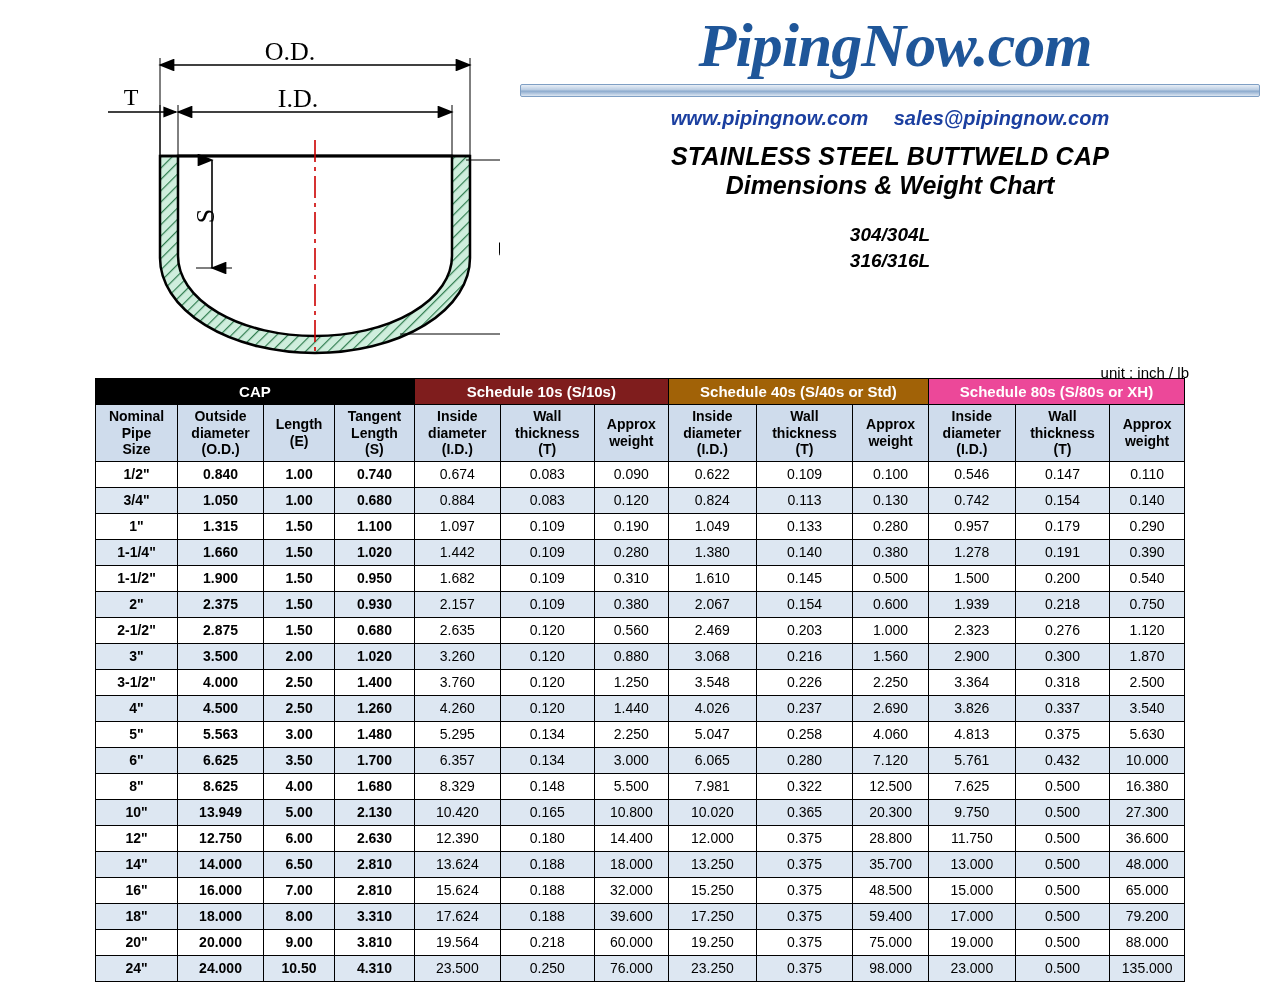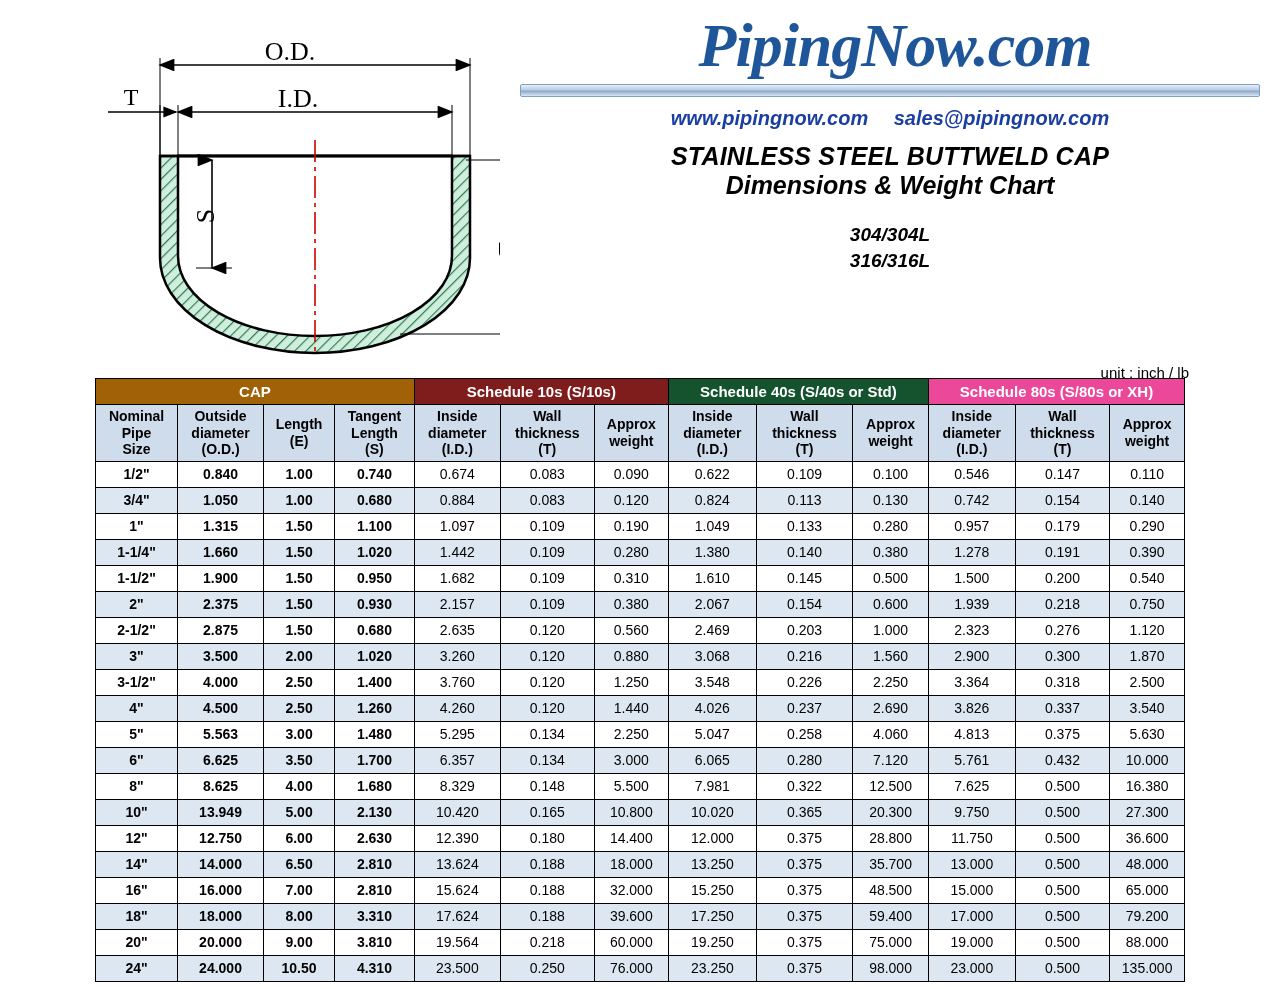--- a/index.html
+++ b/index.html
@@ -87,23 +87,23 @@
     text-align:center;
     padding:2px 3px;
     white-space:nowrap;
   }
   tr.grouphdr td{
     color:#ffffff;
     font-weight:bold;
     font-size:15px;
     padding:4px 3px;
   }
-  .g-cap{background:#a16207;}
+  .g-cap{background:#000000;}
   .g-10{background:#7f1d1d;}
-  .g-40{background:#14532d;}
+  .g-40{background:#a16207;}
   .g-80{background:#ec4899;}
   tr.colhdr td{
     background:#cfdcec;
     font-weight:bold;
     font-size:14px;
     line-height:1.18;
     padding:3px 4px;
   }
   tbody tr td{height:21px;}
   tbody tr.odd td{background:#ffffff;}

